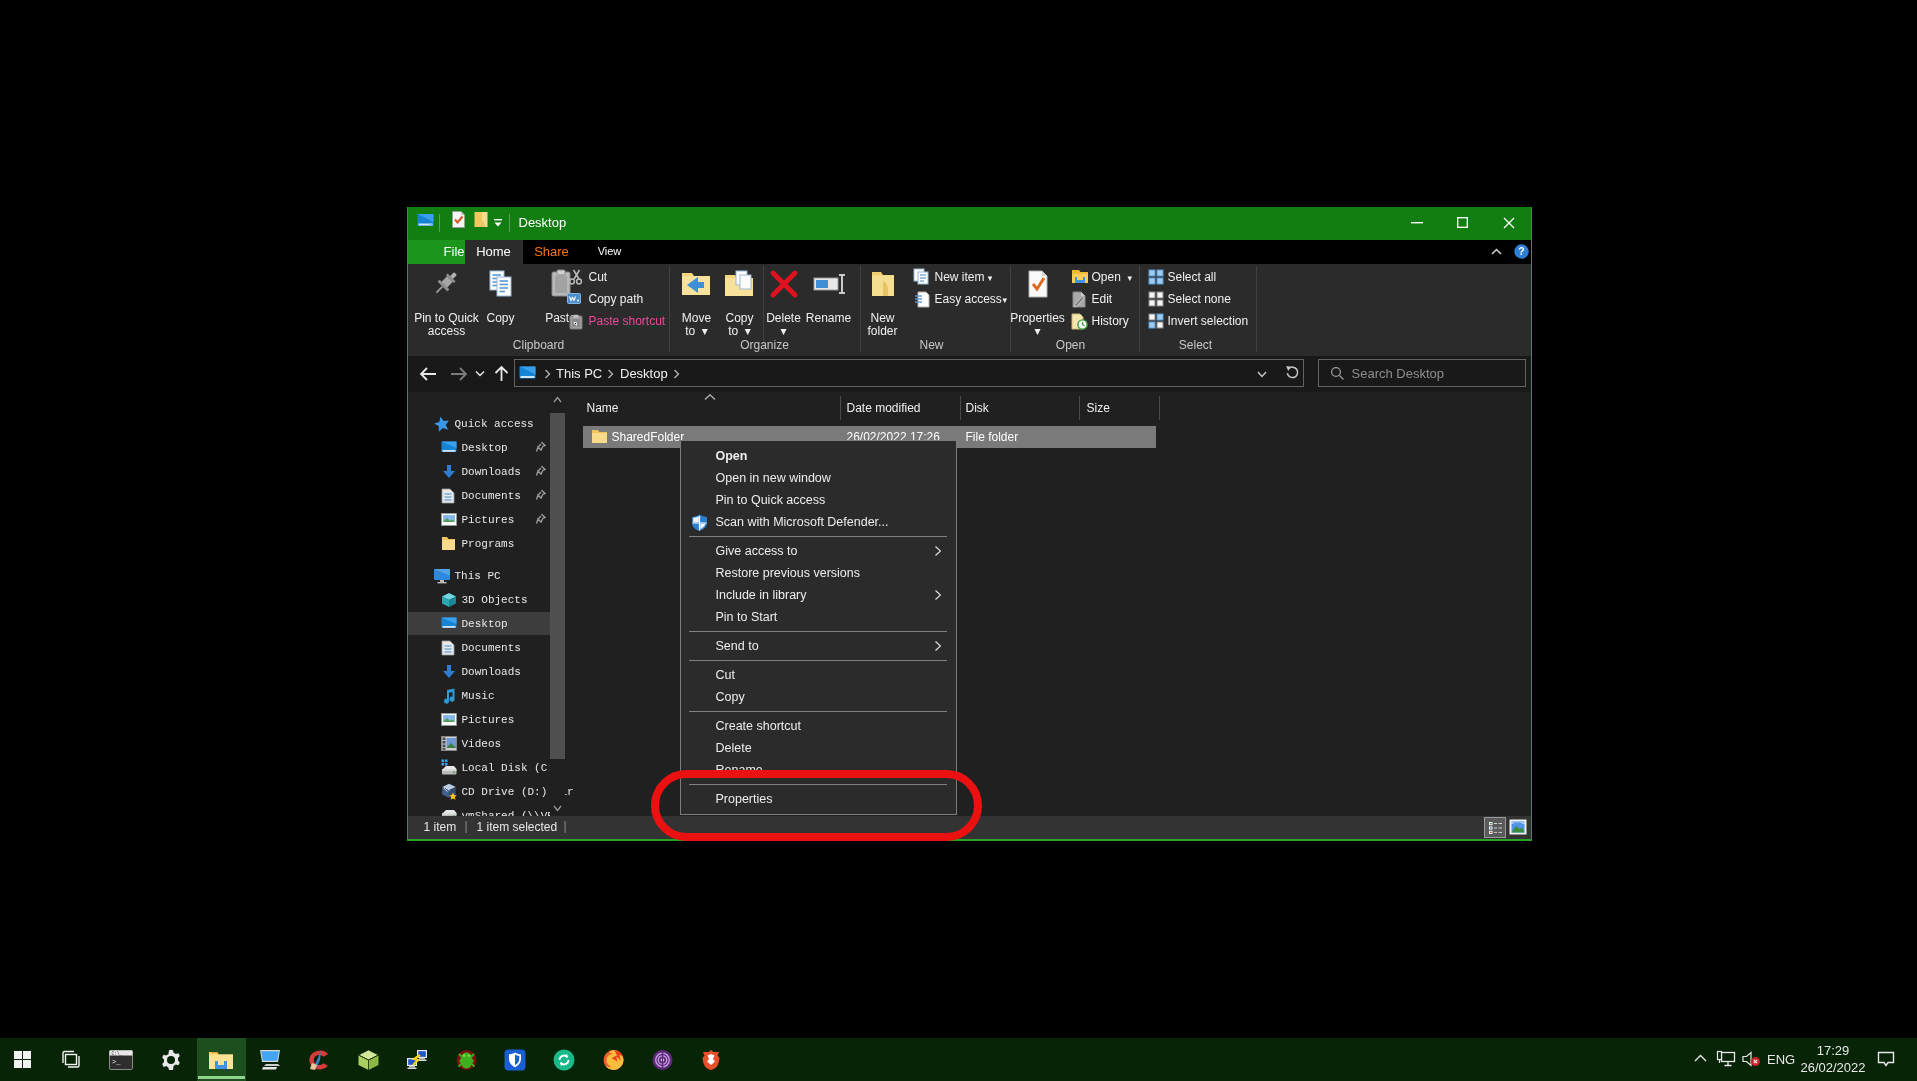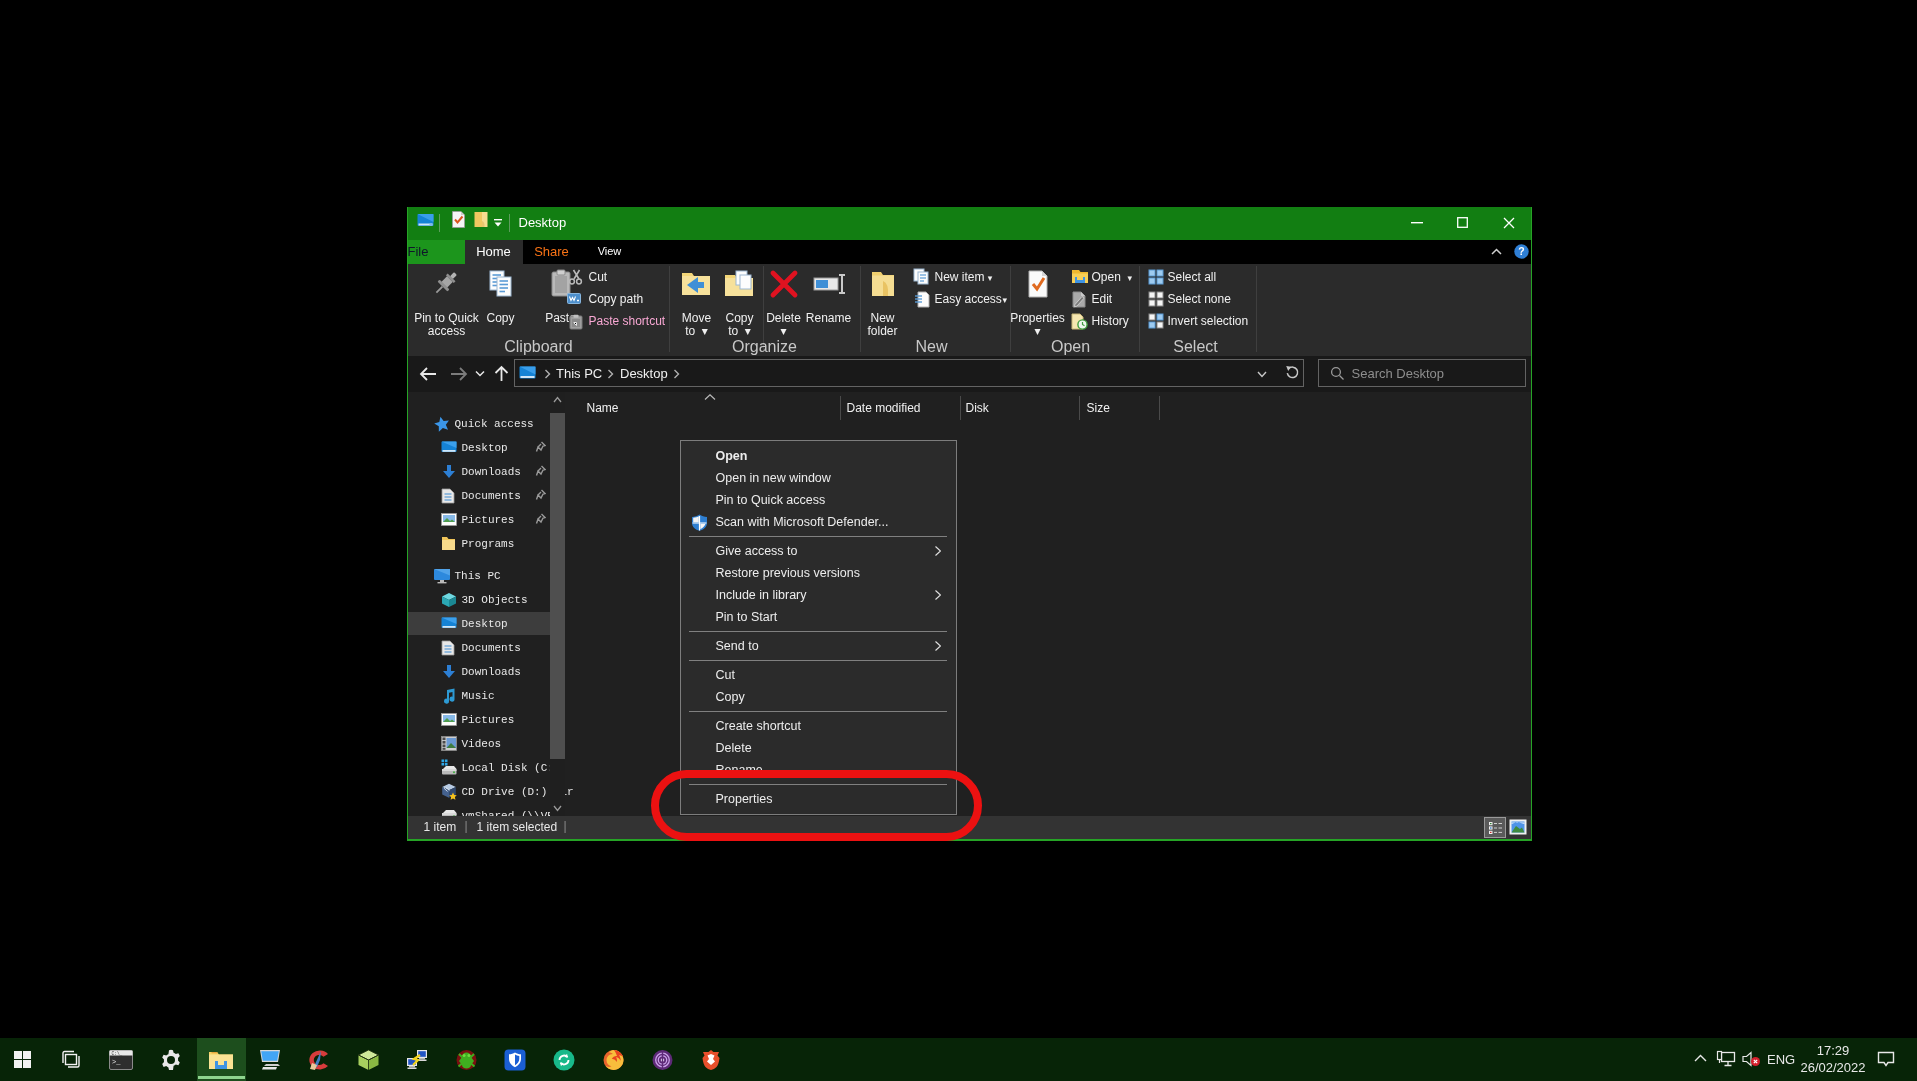--- a/index.html
+++ b/index.html
@@ -21,33 +21,33 @@
 #filelist { position:absolute; left:163px; top:0; width:960px; height:424px; font-size:12px; color:#e8e8e8; }
 .t { position:absolute; white-space:nowrap; }
 .ct { position:absolute; white-space:nowrap; transform:translateX(-50%); text-align:right; }
 #taskbar { position:absolute; left:0; top:1038px; width:1917px; height:43px; background:#072407; }
 #ctxmenu { position:absolute; left:679.5px; top:440px; width:277px; height:375px;
   background:#2b2b2b; border:1px solid #7d7d7d; font-size:12.5px; color:#ededed; }
 #redring { position:absolute; left:651px; top:770px; width:331px; height:71px;
   border:8px solid #ec1111; border-radius:36px; z-index:50; }
 .vsep { position:absolute; background:#3f3f3f; width:1px; }
 .rtxt { position:absolute; white-space:nowrap; font-size:12px; color:#f0f0f0; }
-.glabel { position:absolute; white-space:nowrap; font-size:16px; color:#c8c8c8; transform:translateX(-50%); }
+.glabel { position:absolute; white-space:nowrap; font-size:12px; color:#c8c8c8; transform:translateX(-50%); }
 .bigbtn { position:absolute; width:58px; top:2px; height:86px; text-align:center; }
 .bigbtn .ic { position:absolute; left:50%; transform:translateX(-50%); top:3px; }
 .bigbtn .lb { position:absolute; top:46px; width:100%; font-size:12px; color:#f0f0f0; line-height:13px; }
 .mitem { position:absolute; left:1px; width:273px; height:22px; line-height:22px; }
 .mitem .mt { position:absolute; left:34px; top:0; }
 .msep { position:absolute; left:8px; width:258px; height:1px; background:#808080; }
 .marr { position:absolute; right:14px; top:6px; width:6px; height:10px; }
 .navitem { position:absolute; height:24px; left:0; width:142px; }
 .navitem .t { line-height:14px; }
 .hl { background:#3d3d3d; }
 .pin { position:absolute; right:24px; }
-.dim { color:#f9a8d4; }
+.dim { color:#ec4899; }
 .tbtile { position:absolute; top:0; width:49px; height:43px; }
 .tray { color:#e8e8e8; font-size:12px; }
 </style>
 </head>
 <body>
 <div id="win">
   <div id="titlebar">
 
     <svg class="abs" style="left:9px;top:5px" width="17" height="17" viewBox="0 0 17 17">
       <rect x="0.5" y="2" width="16" height="12" rx="1" fill="#1583d6"></rect>
@@ -80,21 +80,21 @@
         <rect width="12" height="1.4" fill="#fff"></rect>
       </svg>
     <svg class="abs" style="left:1049px;top:10px" width="11" height="11" viewBox="0 0 11 11">
         <rect x="0.7" y="0.7" width="9.6" height="9.6" fill="none" stroke="#fff" stroke-width="1.3"></rect>
       </svg>
     <svg class="abs" style="left:1095px;top:10px" width="12" height="12" viewBox="0 0 12 12">
         <path d="M1 1 L11 11 M11 1 L1 11" stroke="#fff" stroke-width="1.3"></path>
       </svg>
   </div>
   <div id="tabrow">
-    <div class="abs" style="left:0;top:0;width:57px;height:40px;background:#1c951c;color:#0f172a;font-size:13px;text-align:left;line-height:23px">File</div>
+    <div class="abs" style="left:0;top:0;width:57px;height:40px;background:#1c951c;color:#ffffff;font-size:13px;text-align:right;line-height:23px">File</div>
     <div class="abs" style="left:57px;top:0;width:58px;height:24px;background:#2b2b2b;color:#fff;font-size:13px;text-align:center;line-height:23px">Home</div>
     <div class="abs" style="left:115px;top:0;width:58px;height:24px;color:#f97316;font-size:13px;text-align:center;line-height:23px">Share</div>
     <div class="abs" style="left:173px;top:0;width:58px;height:24px;color:#fff;font-size:11px;text-align:center;line-height:23px">View</div>
     <svg class="abs" style="left:1083px;top:8px" width="11" height="7" viewBox="0 0 11 7">
         <path d="M1 6 L5.5 1.5 L10 6" stroke="#d0d0d0" stroke-width="1.5" fill="none"></path>
       </svg>
     <circle class="abs"></circle>
     <svg class="abs" style="left:1106px;top:4px" width="15" height="15" viewBox="0 0 15 15">
       <circle cx="7.5" cy="7.5" r="7.2" fill="#2f7fd6"></circle>
       <text x="7.5" y="11.2" font-size="10.5" font-weight="bold" fill="#fff" text-anchor="middle" font-family="Liberation Sans">?</text>
@@ -514,20 +514,29 @@
           <path d="M1 5.5 L6 0.8 L11 5.5" fill="none" stroke="#b9b9b9" stroke-width="1.2"></path>
         </svg>
       <div class="t" style="left:16px;top:9px;color:#f0f0f0">Name</div>
       <div class="t" style="left:276px;top:9px;color:#f0f0f0">Date modified</div>
       <div class="t" style="left:395px;top:9px;color:#f0f0f0">Disk</div>
       <div class="t" style="left:516px;top:9px;color:#f0f0f0">Size</div>
       <div class="vsep" style="left:269px;top:4px;height:24px;background:#4a4a4a"></div>
       <div class="vsep" style="left:389px;top:4px;height:24px;background:#4a4a4a"></div>
       <div class="vsep" style="left:508px;top:4px;height:24px;background:#4a4a4a"></div>
       <div class="vsep" style="left:588px;top:4px;height:24px;background:#4a4a4a"></div>
+      <div class="abs" style="left:12px;top:34px;width:573px;height:22px;background:#7a7a7a">
+        <svg class="abs" style="left:8px;top:3px" width="17" height="15" viewBox="0 0 17 15">
+            <path d="M1 1 H7 L8.5 3 H16 V14 H1 Z" fill="#f0c55a"></path>
+            <path d="M1 4 H16 V14 H1 Z" fill="#f7da8c"></path>
+          </svg>
+        <div class="t" style="left:29px;top:4px;color:#fff">SharedFolder</div>
+        <div class="t" style="left:264px;top:4px;color:#fff">26/02/2022 17:26</div>
+        <div class="t" style="left:383px;top:4px;color:#fff">File folder</div>
+      </div>
     </div>
   </div>
   <div id="statusbar">
     <div class="t" style="left:16px;top:4px">1 item</div>
     <div class="t" style="left:57px;top:3px;color:#8a8a8a">|</div>
     <div class="t" style="left:69px;top:4px">1 item selected</div>
     <div class="t" style="left:156px;top:3px;color:#8a8a8a">|</div>
     <div class="abs" style="left:1076px;top:1px;width:22px;height:21px;background:#5a5a5a;border:1px solid #9a9a9a">
       <svg class="abs" style="left:3px;top:3px" width="15" height="14" viewBox="0 0 15 14">
         <g fill="#f0f0f0">

